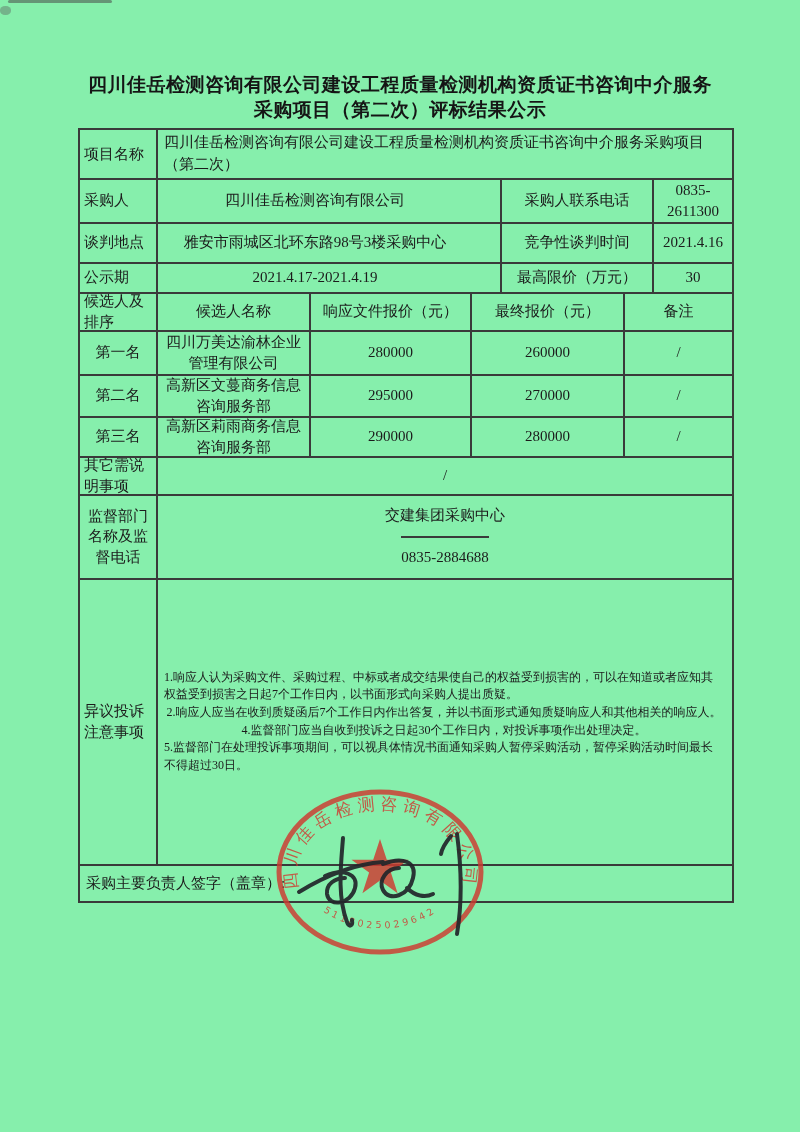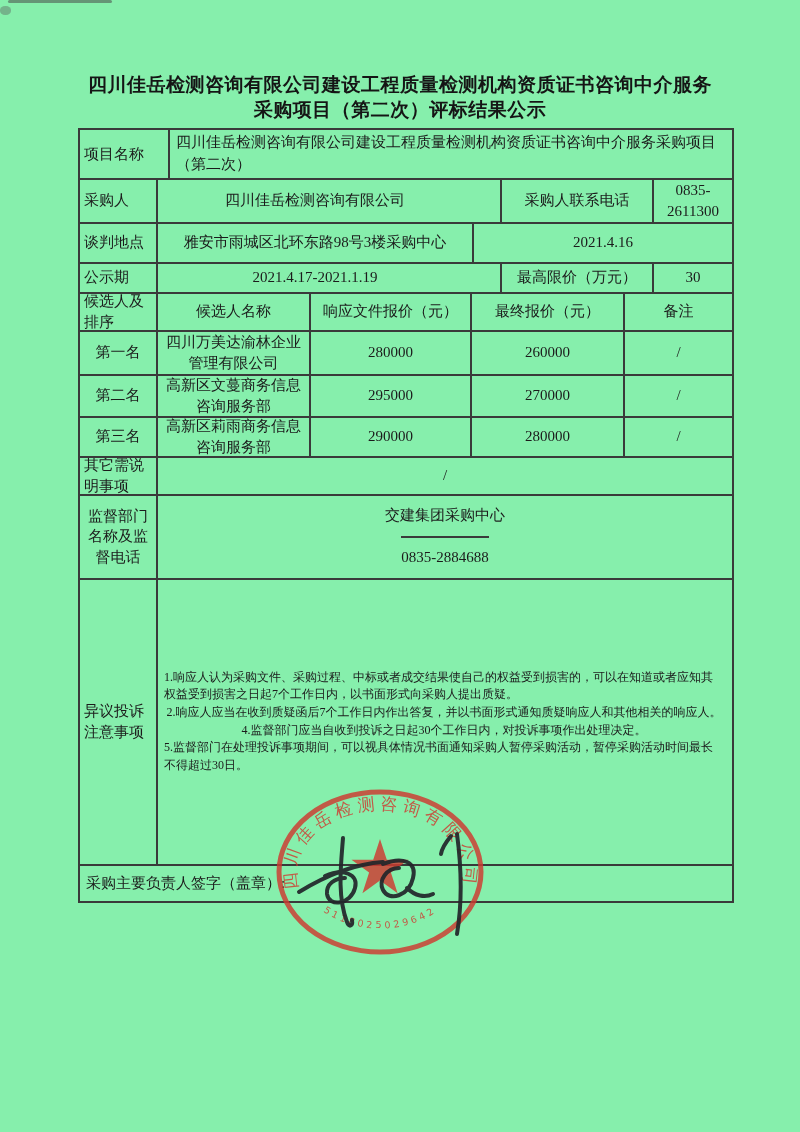--- a/index.html
+++ b/index.html
@@ -69,41 +69,42 @@
 
 <div class="page">
 
   <div class="artifact-streak"></div>
   <div class="artifact-blob"></div>
 
   <h1 class="title">四川佳岳检测咨询有限公司建设工程质量检测机构资质证书咨询中介服务采购项目（第二次）评标结果公示</h1>
 
   <div class="doc-table">
 
-    <div class="row first" style="min-height:42px;gap:12px;">
+    <div class="row first" style="min-height:42px;">
       <div class="c first lab">项目名称</div>
       <div class="c grow" style="text-align:left;justify-content:flex-start;padding:2px 6px;line-height:1.45;">四川佳岳检测咨询有限公司建设工程质量检测机构资质证书咨询中介服务采购项目（第二次）</div>
     </div>
 
     <div class="row h42">
       <div class="c first lab">采购人</div>
       <div class="c w-a">四川佳岳检测咨询有限公司</div>
       <div class="c w-b">采购人联系电话</div>
       <div class="c grow">0835-2611300</div>
     </div>
 
     <div class="row h38">
       <div class="c first lab">谈判地点</div>
       <div class="c w-a">雅安市雨城区北环东路98号3楼采购中心</div>
+      <div class="c w-b">竞争性谈判时间</div>
       <div class="c grow">2021.4.16</div>
     </div>
 
     <div class="row h28">
       <div class="c first lab">公示期</div>
-      <div class="c w-a">2021.4.17-2021.1.19</div>
+      <div class="c w-a">2021.4.17-2021.4.19</div>
       <div class="c w-b">最高限价（万元）</div>
       <div class="c grow">30</div>
     </div>
 
     <div class="row h36">
       <div class="c first lab">候选人及排序</div>
       <div class="c w-n">候选人名称</div>
       <div class="c w-p">响应文件报价（元）</div>
       <div class="c w-q">最终报价（元）</div>
       <div class="c grow">备注</div>

